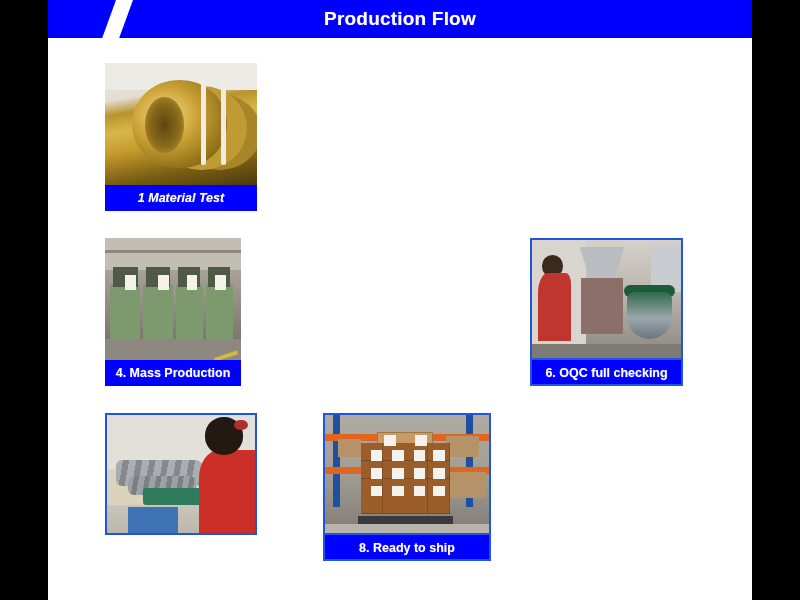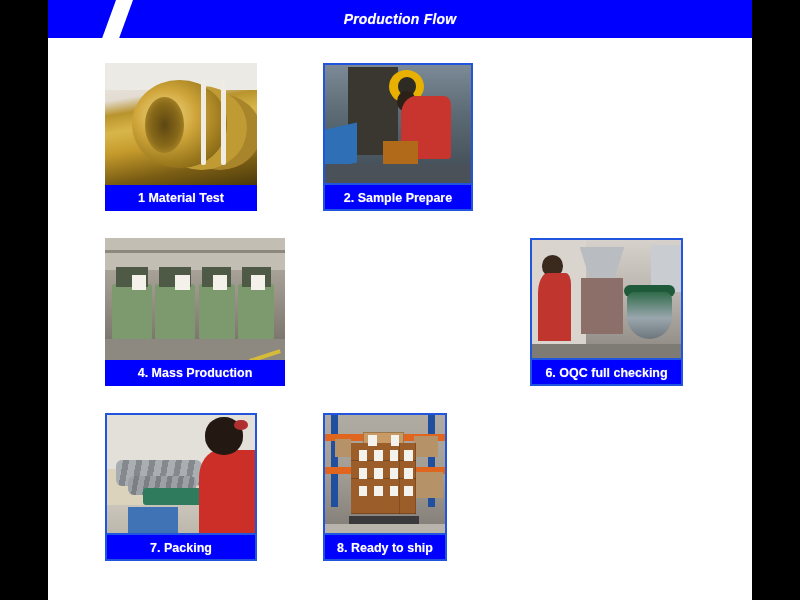--- a/index.html
+++ b/index.html
@@ -54,25 +54,24 @@
   }
   #header-title {
     position: absolute;
     left: 0;
     top: 0;
     width: 704px;
     height: 38px;
     line-height: 38px;
     text-align: center;
     color: #ffffff;
-    font-size: 14px;
+    font-size: 19px;
     font-weight: bold;
     letter-spacing: 0.2px;
     text-shadow: 0 0 1px rgba(255,255,255,0.5);
-    font-style: italic;
   }
 
   
   .card {
     position: absolute;
   }
   .card .photo {
     position: relative;
     width: 100%;
     height: 122px;
@@ -225,51 +224,36 @@
 <div class="letterbox left"></div>
 <div class="letterbox right"></div>
 
 <div id="slide">
 
   <div id="header-band">
     <div id="header-slash"></div>
     <div id="header-title">Production Flow</div>
   </div>
 
-  <div class="card" style="left:57px; top:63px; width:152px;">
+  <div class="card" style="left:57px; top:63px; width:152px;font-style:italic;">
     <div class="photo">
       <div class="photo-inner p1">
         <div class="bg-top"></div>
         <div class="coil-outer"></div>
         <div class="coil-hole"></div>
         <div class="strap s1"></div>
         <div class="strap s2"></div>
       </div>
     </div>
     <div class="caption">1 Material Test</div>
   </div>
 
-  <div class="card bordered" style="left:275px; top:63px; width:150px;">
-    <div class="photo">
-      <div class="photo-inner p2">
-        <div class="press"></div>
-          <div class="wheel"></div>
-          <div class="wheel-i"></div>
-        <div class="head"></div>
-          <div class="worker"></div>
-        <div class="bluebin"></div>
-          <div class="crate"></div>
-          <div class="floor"></div>
-      </div>
-    </div>
-    <div class="caption">2. Sample Prepare</div>
-  </div>
-
-
-  <div class="card" style="left:57px; top:238px; width:180px;">
+
+
+  <div class="card" style="left:57px; top:238px; width:136px;">
     <div class="photo">
       <div class="photo-inner p4">
         <div class="roof"></div>
           <div class="beam"></div>
         <div class="mach m1"></div>
           <div class="mach m2"></div>
         <div class="mach m3"></div>
           <div class="mach m4"></div>
         <div class="top t1"></div>
           <div class="top t2"></div>
@@ -311,24 +295,23 @@
           <div class="bench"></div>
         <div class="bags"></div>
           <div class="bags2"></div>
         <div class="bluefab"></div>
           <div class="sealer"></div>
         <div class="woman"></div>
           <div class="head"></div>
           <div class="tie"></div>
       </div>
     </div>
-    <div class="caption">7. Packing</div>
-  </div>
-
-  <div class="card bordered" style="left:275px; top:413px; width:124px;">
+  </div>
+
+  <div class="card bordered" style="left:275px; top:413px; width:168px;">
     <div class="photo">
       <div class="photo-inner p8">
         <div class="rackv rv1"></div>
           <div class="rackv rv2"></div>
         <div class="rackh rh1"></div>
           <div class="rackh rh2"></div>
         <div class="bgbox g1"></div>
           <div class="bgbox g2"></div>
           <div class="bgbox g3"></div>
         <div class="toprow"></div>

